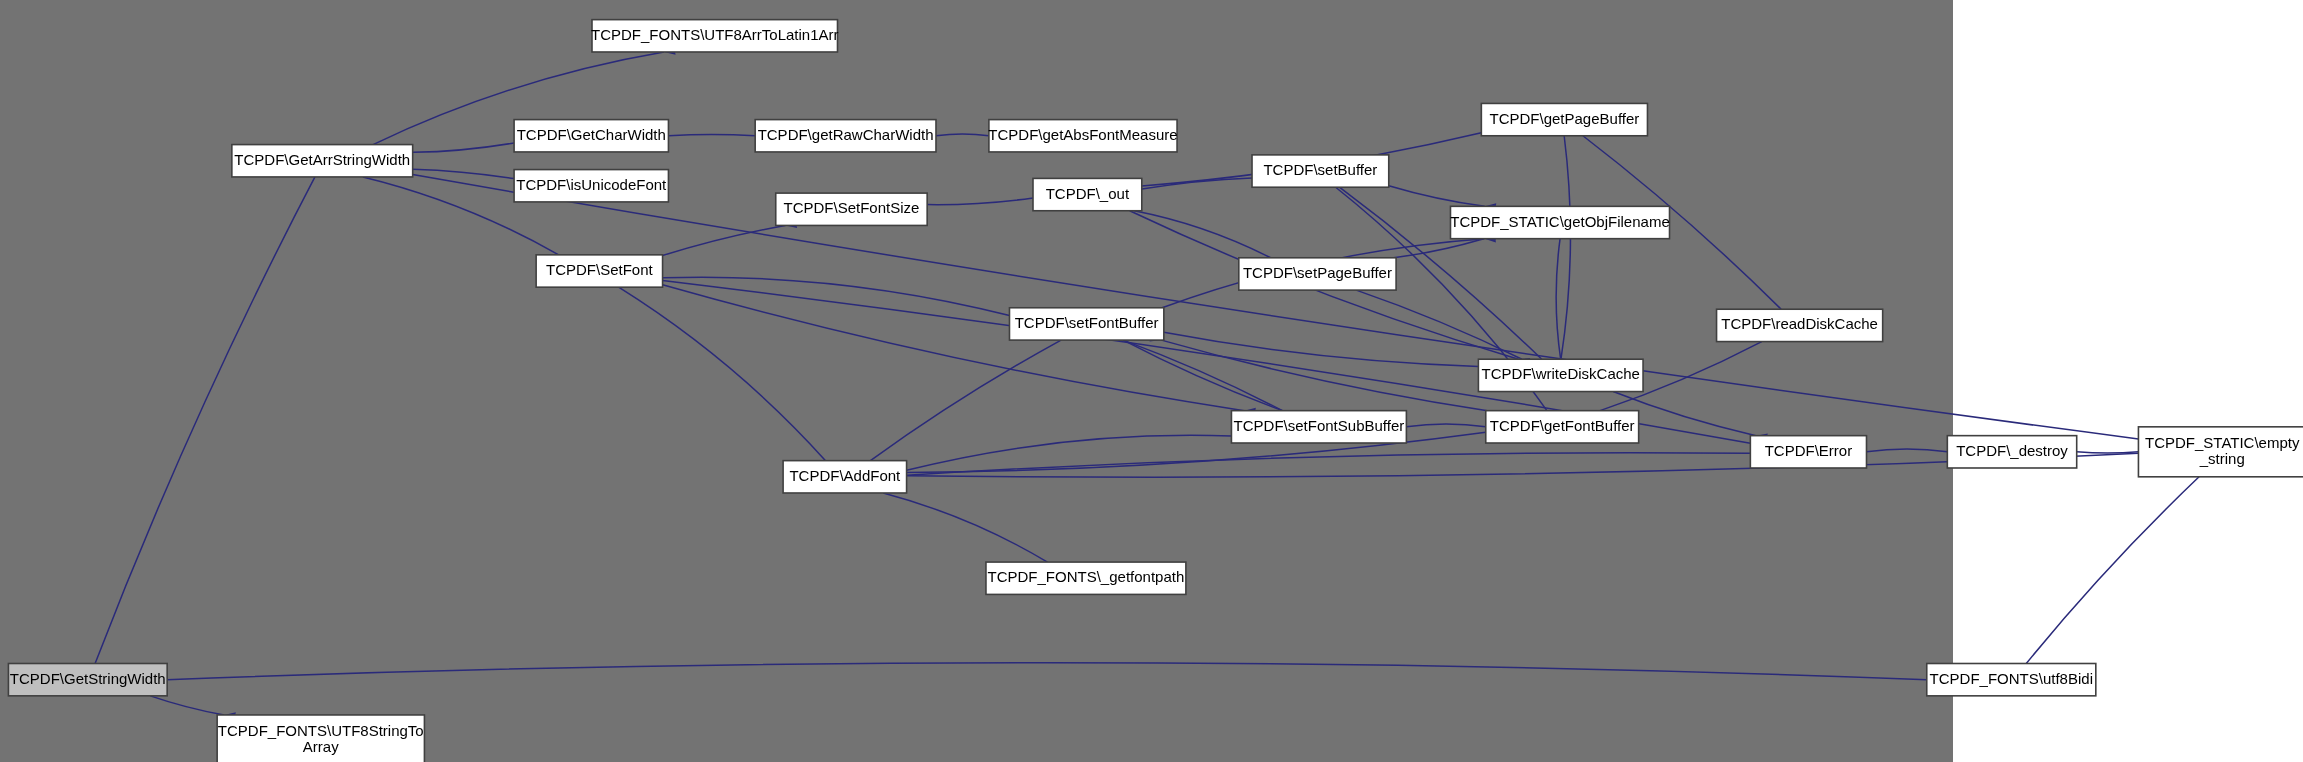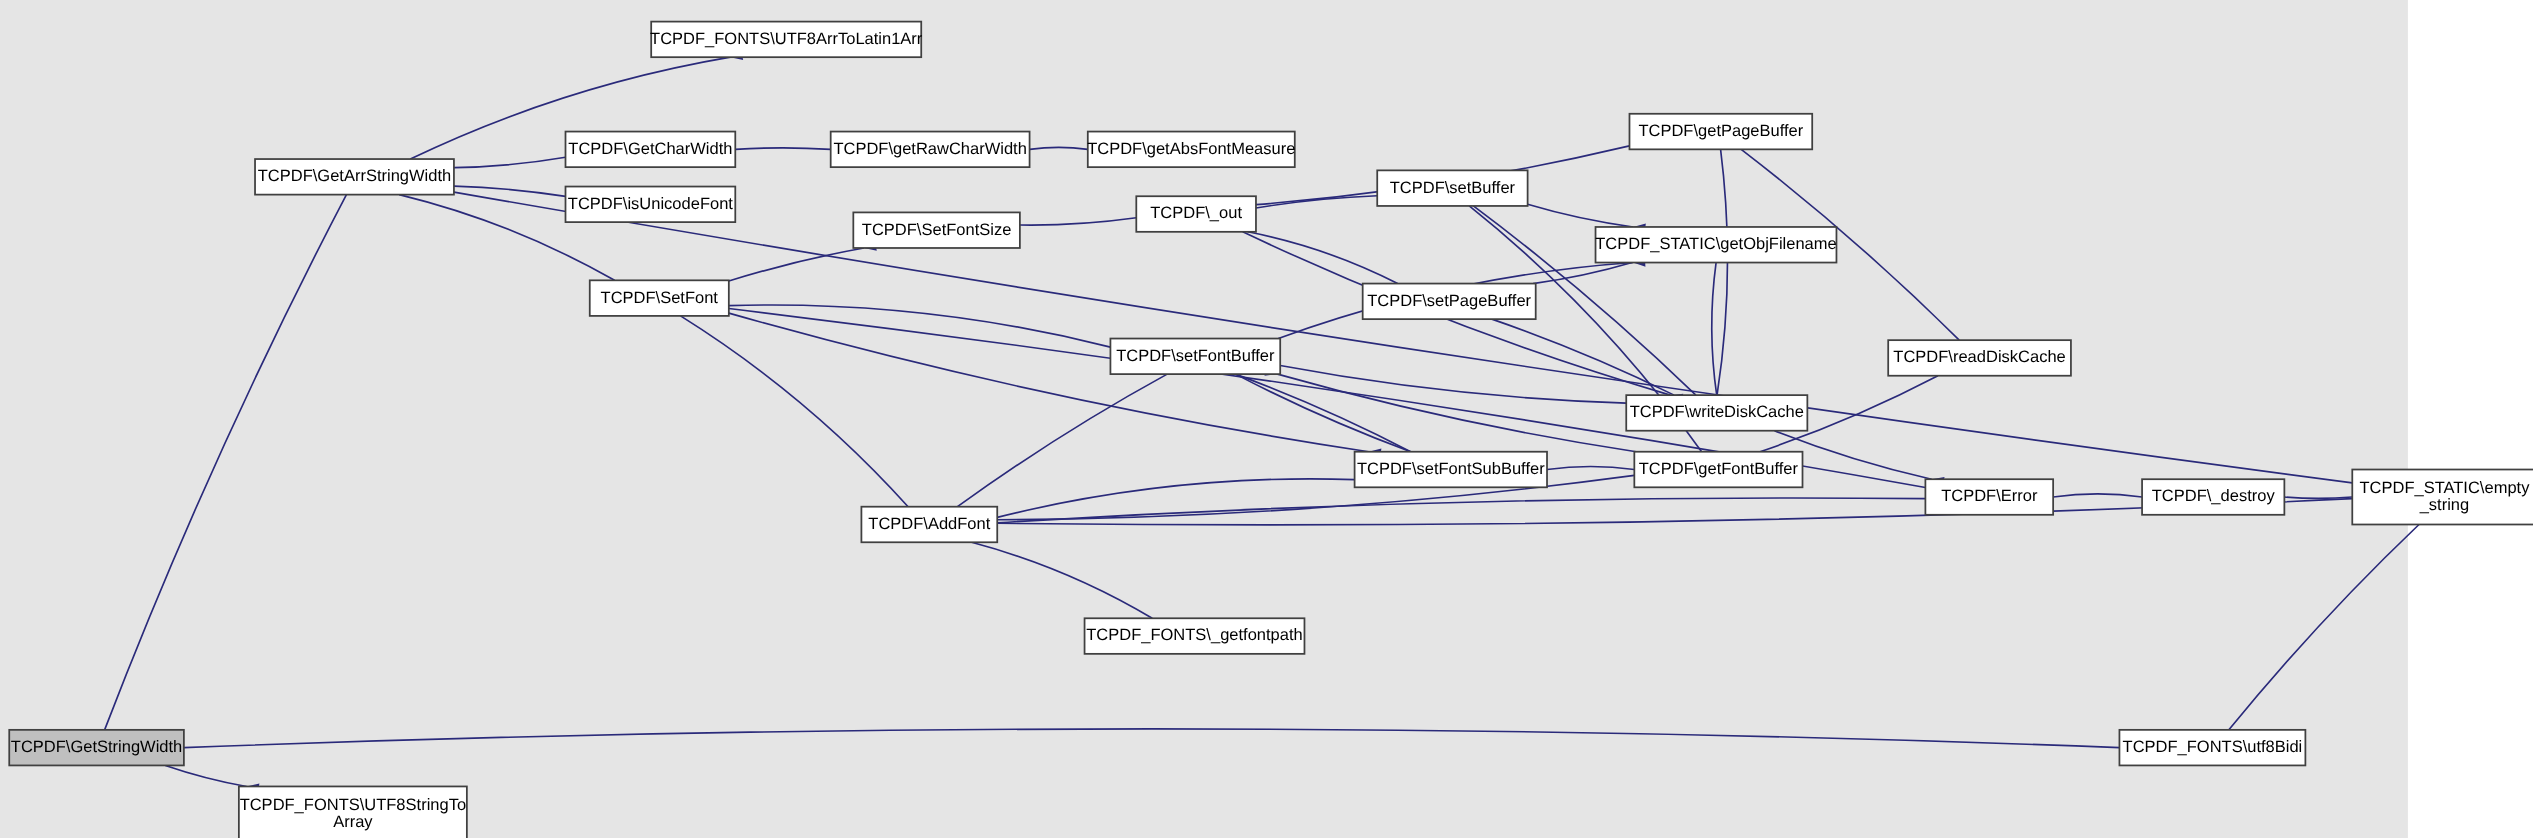--- a/index.html
+++ b/index.html
@@ -8,23 +8,23 @@
     background: #ffffff;
   }
   body {
     width: 2303px;
     height: 762px;
     font-family: "Liberation Sans", sans-serif;
     overflow: hidden;
   }
   #graph-root {
     position: relative;
-    width: 2189px;
+    width: 1953px;
     height: 762px;
-    background: #e5e5e5;
+    background: #737373;
   }
   svg#callgraph {
     display: block;
     width: 2303px;
     height: 762px;
   }
   .node-box {
     fill: #ffffff;
     stroke: #404040;
     stroke-width: 1.6;

